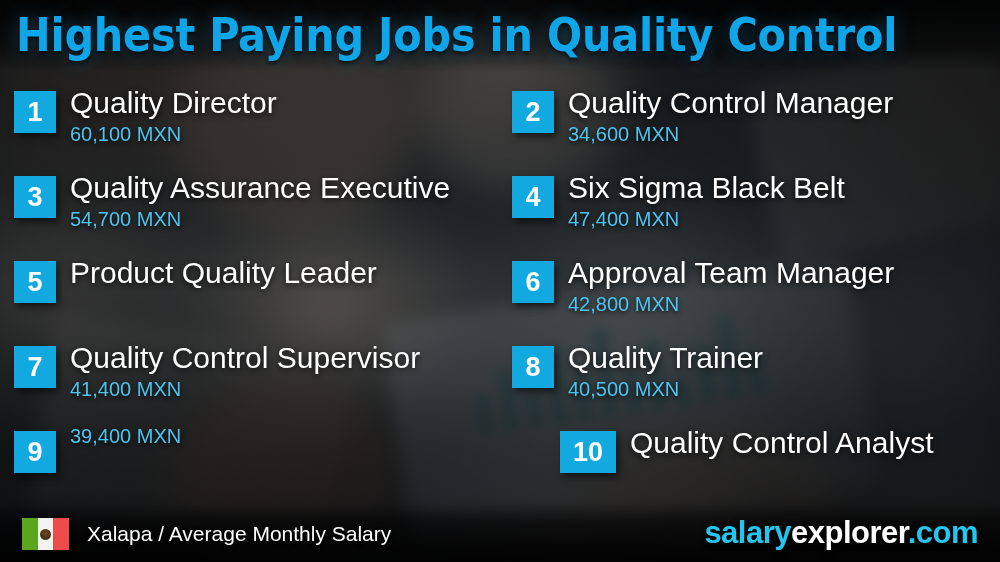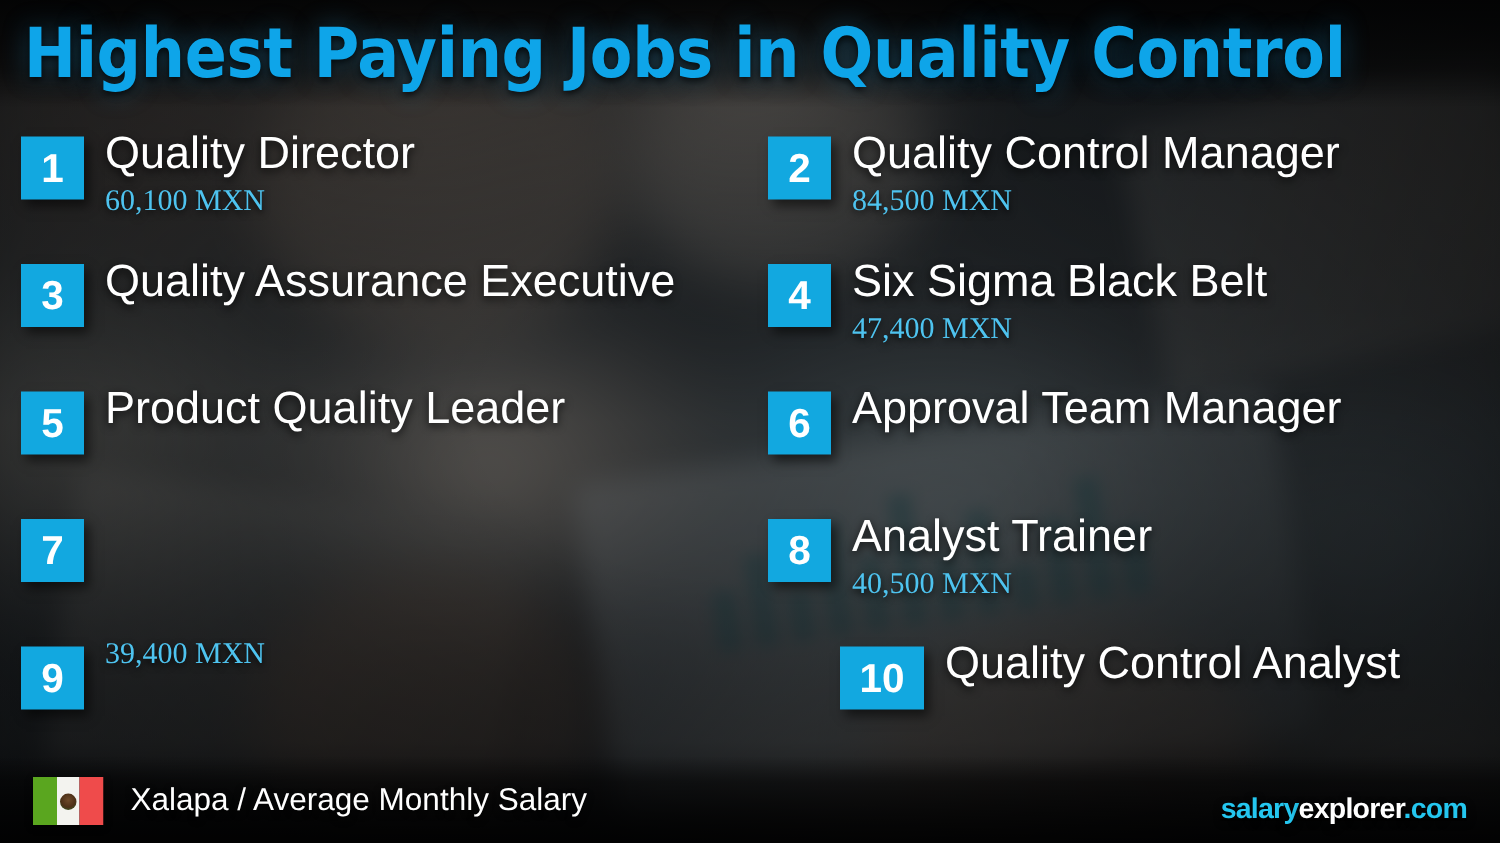--- a/index.html
+++ b/index.html
@@ -186,21 +186,21 @@
     text-shadow: 0 2px 6px rgba(0,0,0,.8);
     font-family: "Liberation Sans", sans-serif;
   }
   .salary {
     font-size: 20px;
     line-height: 26px;
     color: #4ec3ef;
     margin-top: -1px;
     white-space: nowrap;
     text-shadow: 0 2px 5px rgba(0,0,0,.8);
-    font-family: Liberation Serif, serif;
+    font-family: Liberation Sans, sans-serif;
   }
 
   
   .footer {
     position: absolute;
     left: 0; bottom: 0;
     width: 1000px; height: 58px;
     background: linear-gradient(to top, rgba(0,0,0,.80) 0%, rgba(0,0,0,.48) 70%, rgba(0,0,0,0) 100%);
   }
   .footer-left {
@@ -230,22 +230,22 @@
   }
   .footer-caption {
     margin-left: 18px;
     font-size: 21px;
     color: #ffffff;
     text-shadow: 0 2px 5px rgba(0,0,0,.85);
     font-family: "Liberation Sans", sans-serif;
   }
   .brand {
     position: absolute;
-    right: 22px; top: 25px;
-    font-size: 19px;
+    right: 22px; top: 11px;
+    font-size: 31px;
     font-weight: bold;
     letter-spacing: -0.5px;
     text-shadow: 0 2px 6px rgba(0,0,0,.85);
     font-family: "Liberation Sans", sans-serif;
     text-decoration: underline;
   }
   .brand .cy { color: #24c6ef; }
   .brand .wh { color: #ffffff; }
 </style>
 </head>
@@ -290,28 +290,29 @@
       <div class="text">
         <div class="job">Quality Director</div>
         <div class="salary">60,100 MXN</div>
       </div>
     </div>
 
     <div class="row">
       <div class="badge">2</div>
       <div class="text">
         <div class="job">Quality Control Manager</div>
-        <div class="salary">84,500 MXN</div>
+        <div class="salary">34,600 MXN</div>
       </div>
     </div>
 
     <div class="row">
       <div class="badge">3</div>
       <div class="text">
         <div class="job">Quality Assurance Executive</div>
+        <div class="salary">54,700 MXN</div>
       </div>
     </div>
 
     <div class="row">
       <div class="badge">4</div>
       <div class="text">
         <div class="job">Six Sigma Black Belt</div>
         <div class="salary">47,400 MXN</div>
       </div>
     </div>
@@ -320,31 +321,36 @@
       <div class="badge">5</div>
       <div class="text">
         <div class="job">Product Quality Leader</div>
       </div>
     </div>
 
     <div class="row">
       <div class="badge">6</div>
       <div class="text">
         <div class="job">Approval Team Manager</div>
+        <div class="salary">42,800 MXN</div>
       </div>
     </div>
 
     <div class="row">
       <div class="badge">7</div>
+      <div class="text">
+        <div class="job">Quality Control Supervisor</div>
+        <div class="salary">41,400 MXN</div>
+      </div>
     </div>
 
     <div class="row">
       <div class="badge">8</div>
       <div class="text">
-        <div class="job">Analyst Trainer</div>
+        <div class="job">Quality Trainer</div>
         <div class="salary">40,500 MXN</div>
       </div>
     </div>
 
     <div class="row">
       <div class="badge">9</div>
       <div class="text">
         <div class="salary">39,400 MXN</div>
       </div>
     </div>

